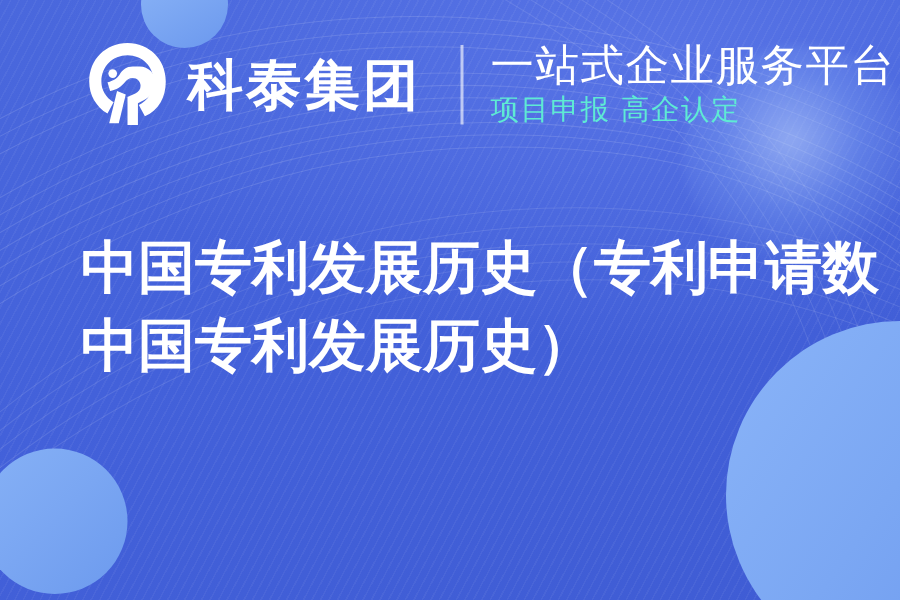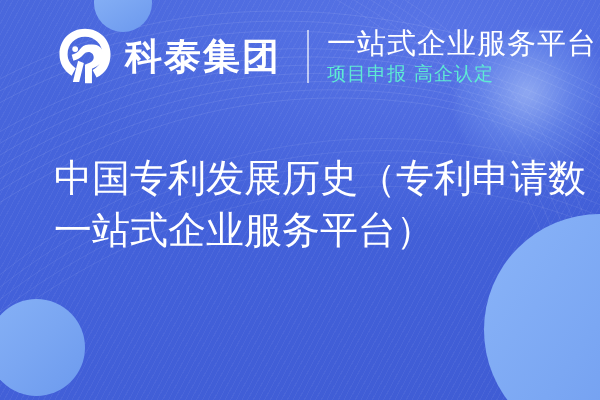--- a/index.html
+++ b/index.html
@@ -155,21 +155,21 @@
 
   
   .title-block {
     position: absolute;
     left: 54px;
     top: 152px;
     width: 510px;
   }
   .title-line {
     font-size: 38px;
-    font-weight: 400;
+    font-weight: 700;
     color: #ffffff;
     line-height: 52px;
     letter-spacing: 0px;
     white-space: nowrap;
     font-family: "DejaVu Sans", "Liberation Sans", sans-serif;
   }
 </style>
 </head>
 <body>
 
@@ -226,16 +226,16 @@
     <div class="divider"></div>
 
     <div class="tagline">
       <div class="tagline-main">一站式企业服务平台</div>
       <div class="tagline-sub">项目申报 高企认定</div>
     </div>
   </div>
 
   <div class="title-block">
     <div class="title-line">中国专利发展历史（专利申请数</div>
-    <div class="title-line">一站式企业服务平台）</div>
+    <div class="title-line">中国专利发展历史）</div>
   </div>
 
 </div>
 
 </body></html>

